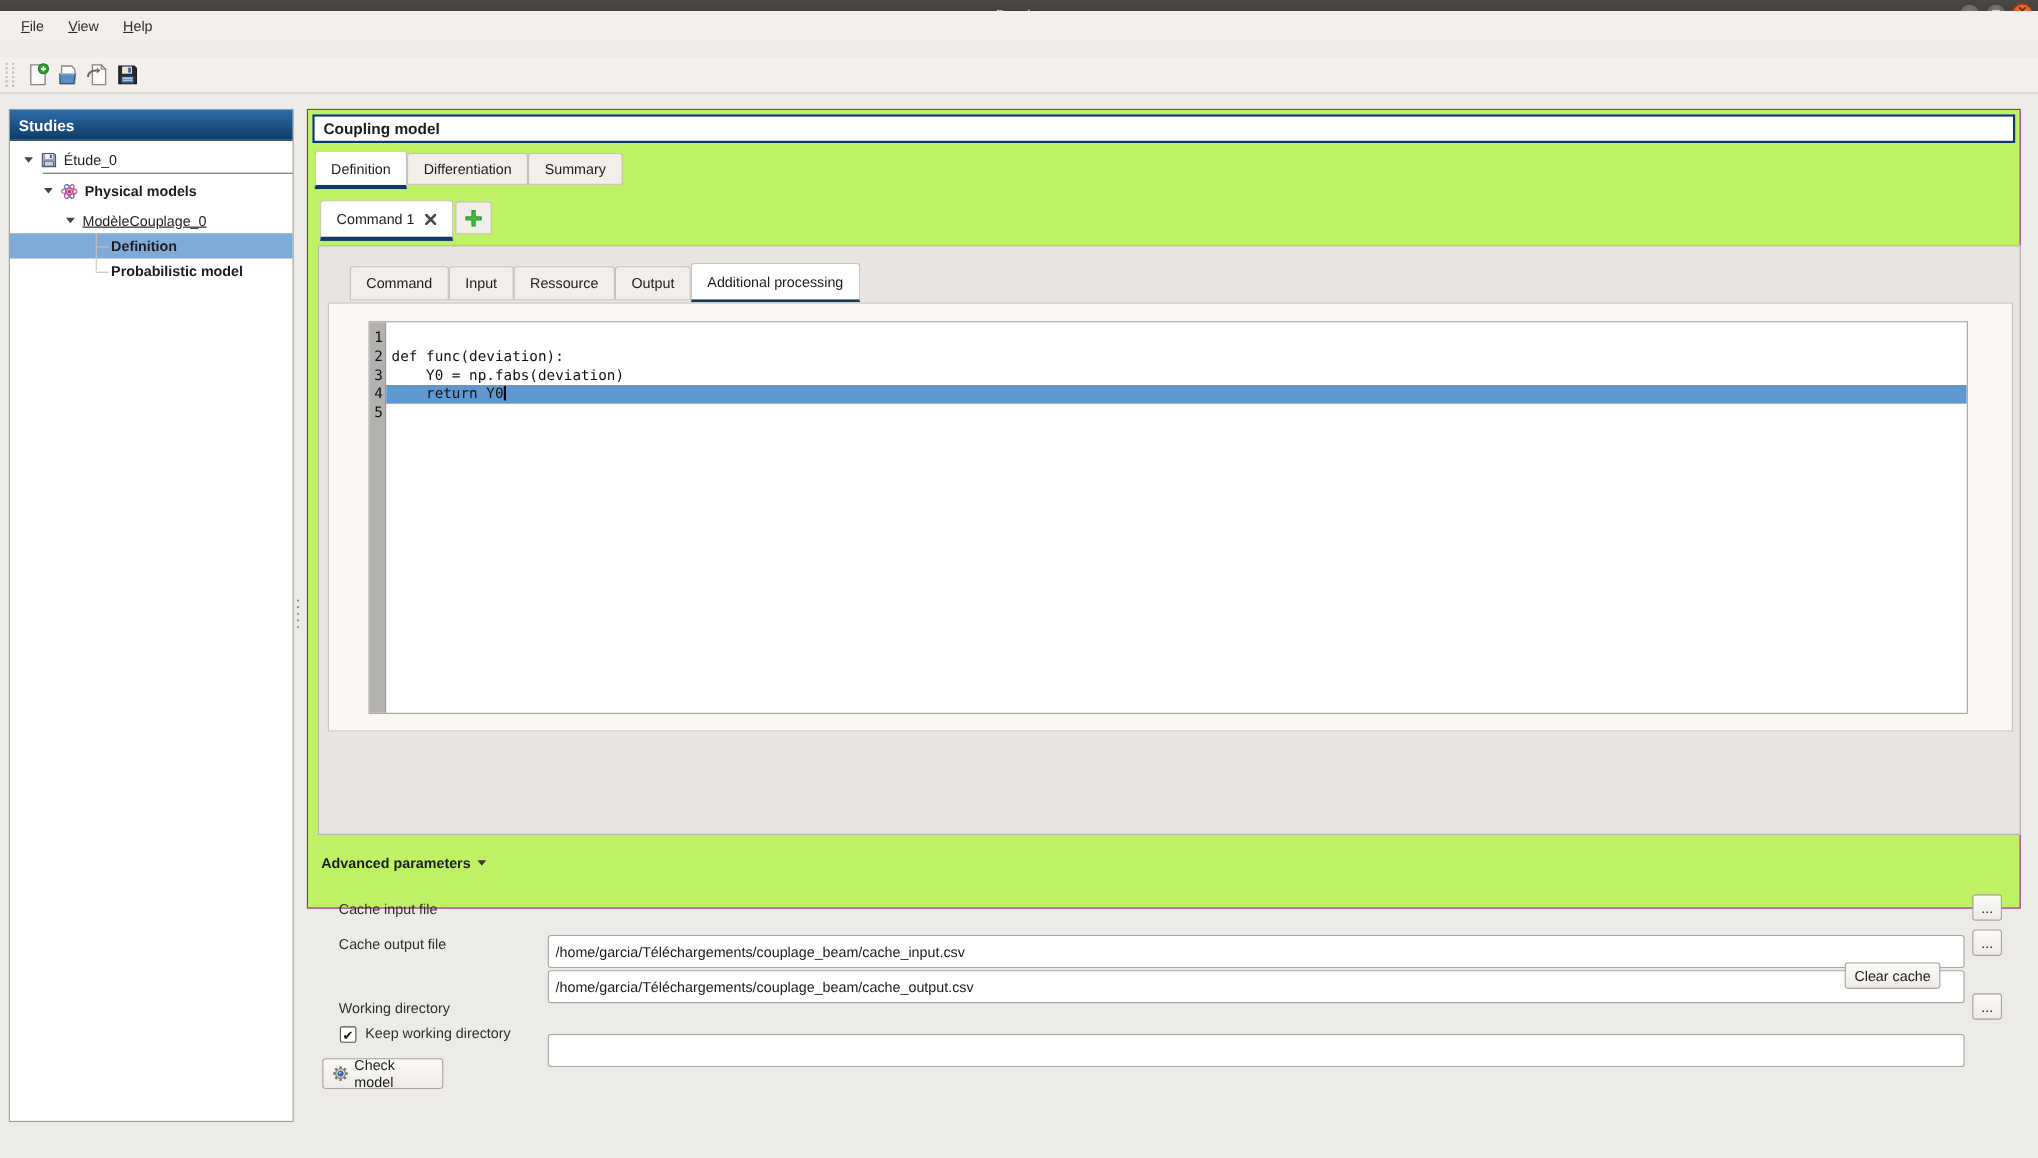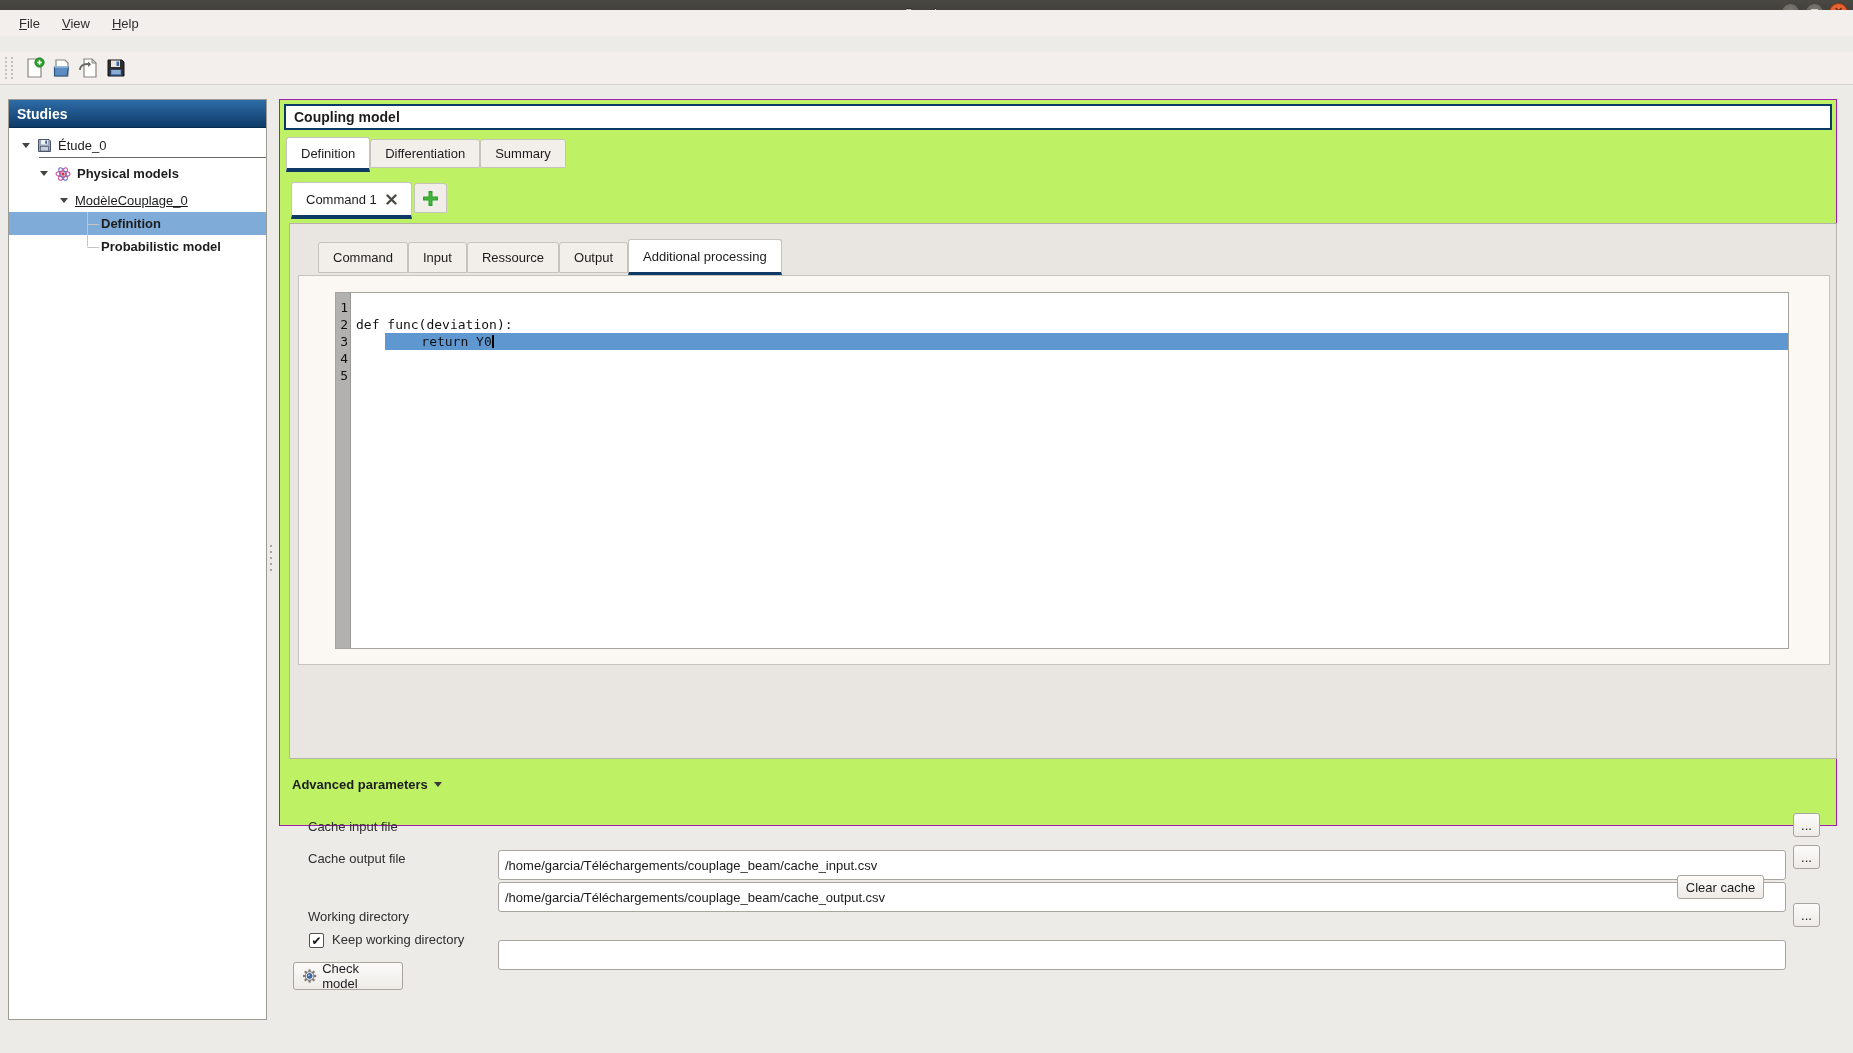--- a/index.html
+++ b/index.html
@@ -81,21 +81,21 @@
   .tabs-inner .tab.active { height:36px; margin-top:0; border-bottom:3px solid #0e3a65; }
 
   .inner-pane { position:absolute; left:8px; top:51px; width:1532px; height:390px; background:#fbf8f4; border:1px solid #c6c2bc; }
 
   .editor { position:absolute; left:36px; top:16px; width:1454px; height:357px; background:#fff;
     border:1px solid #a6a29c; display:flex; font-family:"DejaVu Sans Mono", monospace; font-size:13px; }
   .gutter { width:15px; background:#b3b1af; border-right:1px solid #9a9896; padding-top:6px; text-align:right; color:#111; flex:none; }
   .gutter div { height:17px; line-height:17px; padding-right:2px; }
   .code { flex:1; padding-top:6px; overflow:hidden; }
   .code-line { height:17px; line-height:17px; white-space:pre; padding-left:5px; color:#111; }
-  .code-line.selected { background:#5f98d1;margin-left:34px; }
+  .code-line.selected { background:#5f98d1; }
   .caret { display:inline-block; width:2px; height:13px; background:#000; vertical-align:-2px; }
 
   
   .adv-label { position:absolute; left:12px; top:677px; font-weight:bold; display:flex; align-items:center; gap:6px; }
   .adv-arrow { width:0; height:0; border-left:4px solid transparent; border-right:4px solid transparent; border-top:5px solid #3c3a37; }
 
   .field-label { position:absolute; left:28px; color:#2e2e2e; }
   .tfield { position:absolute; left:218px; width:1288px; height:30px; background:#fff; border:1px solid #a8a49e;
     border-radius:3px; padding:0 6px; font-family:"Liberation Sans", sans-serif; font-size:13px; color:#1a1a1a;margin-top:40px; }
   .btn { background:linear-gradient(#fcfbf9,#eeebe7); border:1px solid #a8a49e; border-radius:3px;
@@ -279,20 +279,21 @@
         <div class="gutter">
           <div>1</div>
           <div>2</div>
           <div>3</div>
           <div>4</div>
           <div>5</div>
         </div>
         <div class="code">
           <div class="code-line"><span></span></div>
           <div class="code-line"><span>def func(deviation):</span></div>
+          <div class="code-line"><span>    Y0 = np.fabs(deviation)</span></div>
           <div class="code-line selected"><span>    return Y0</span><span class="caret"></span></div>
         </div>
       </div>
     </div>
   </div>
 
   <div class="adv-label">
     <span>Advanced parameters</span>
     <span class="adv-arrow"></span>
   </div>

